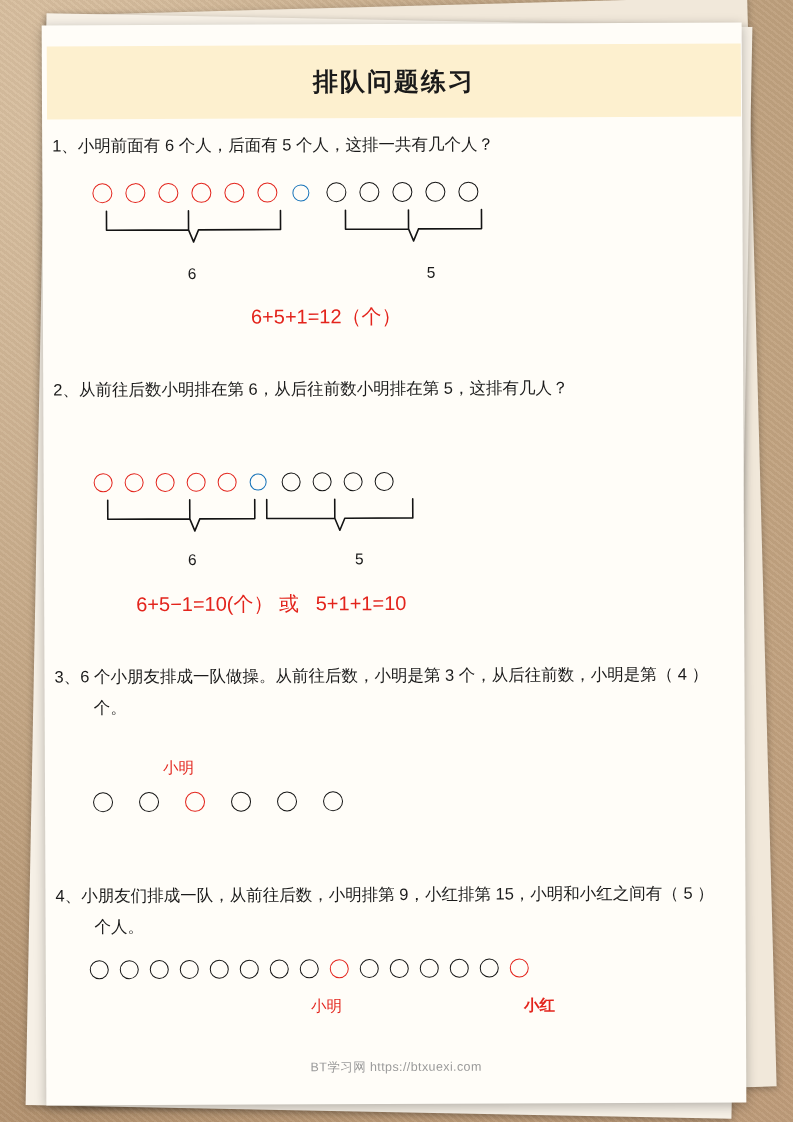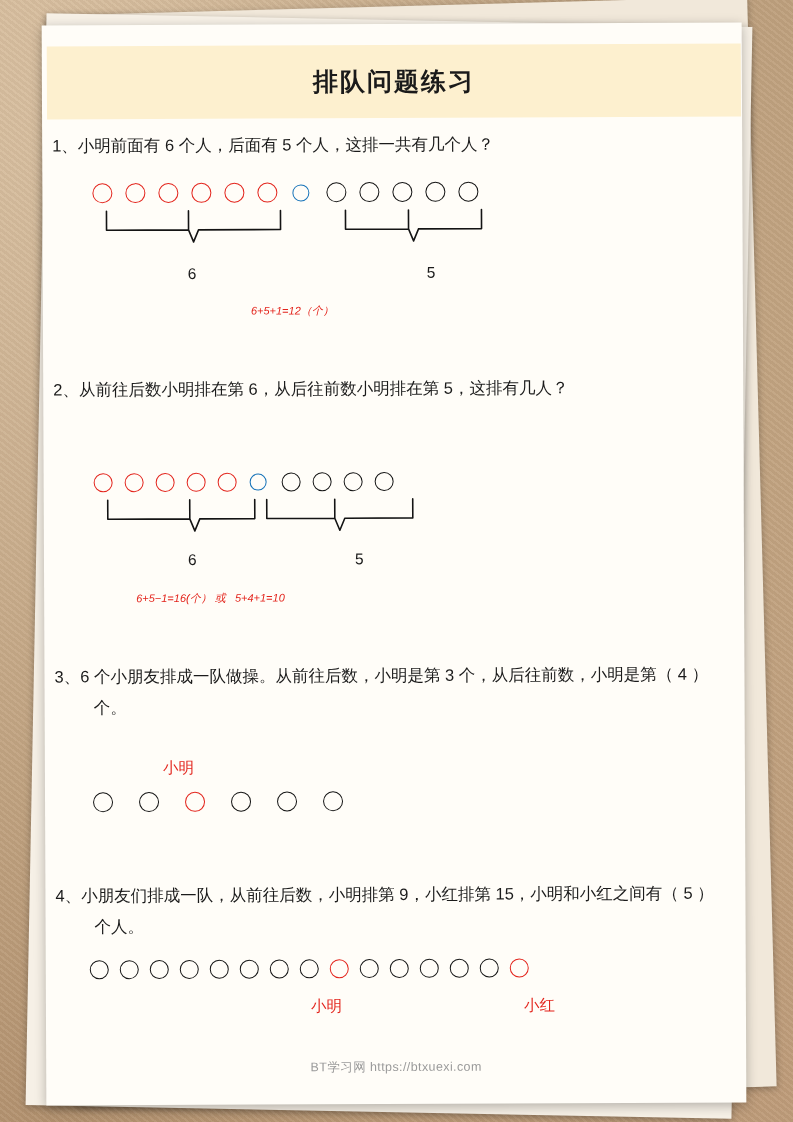--- a/index.html
+++ b/index.html
@@ -100,23 +100,22 @@
     border-radius: 50%;
     background: transparent;
   }
   .c-black { border: 1.7px solid #141414; }
   .c-red   { border: 1.7px solid #e3241c; }
   .c-blue  { border: 1.7px solid #1572b8; }
 
   .answer {
     position: absolute;
     color: #e3241c;
-    font-size: 11px;
+    font-size: 20px;
     white-space: pre;
-    font-style: italic;
   }
   .brace-label {
     position: absolute;
     color: #1b1b1b;
     font-size: 15.5px;
   }
   .label-red {
     position: absolute;
     color: #e3241c;
     font-size: 15.5px;
@@ -195,21 +194,21 @@
     </div>
 
     <div style="position:absolute;left:20px;top:472px;">
       <svg width="400" height="40" viewBox="0 0 400 40">
         <path d="M44 3 L44 22 M44 22 L126 22 M126 22 L126 3 M126 22 L131 34 M131 34 L136 22 M136 22 L191 22 M191 22 L191 3" fill="none" stroke="#141414" stroke-width="1.6" stroke-linecap="round" stroke-linejoin="round"></path>
         <path d="M203 3 L203 22 M203 22 L271 22 M271 22 L271 3 M271 22 L276 34 M276 34 L281 22 M281 22 L349 22 M349 22 L349 3" fill="none" stroke="#141414" stroke-width="1.6" stroke-linecap="round" stroke-linejoin="round"></path>
       </svg>
     </div>
     <div class="brace-label" style="left:144px; top:526px;">6</div>
     <div class="brace-label" style="left:311px; top:526px;">5</div>
-    <div class="answer" style="left:92px; top:566px;">6+5−1=16(个） 或   5+4+1=10</div>
+    <div class="answer" style="left:92px; top:566px;">6+5−1=10(个） 或   5+1+1=10</div>
 
     <div class="q" style="top:636px;">
       <div class="q-text">3、6 个小朋友排成一队做操。从前往后数，小明是第 3 个，从后往前数，小明是第（ 4 ）个。</div>
     </div>
 
     <div class="label-red" style="left:118px; top:733px;">小明</div>
 
     <div class="row-circles" style="left:48px; top:767px; gap:26px;">
       <span class="circ c-black" style="width:20px;height:20px;"></span>
       <span class="circ c-black" style="width:20px;height:20px;"></span>
@@ -235,18 +234,18 @@
       <span class="circ c-red" style="width:19px;height:19px;"></span>
       <span class="circ c-black" style="width:19px;height:19px;"></span>
       <span class="circ c-black" style="width:19px;height:19px;"></span>
       <span class="circ c-black" style="width:19px;height:19px;"></span>
       <span class="circ c-black" style="width:19px;height:19px;"></span>
       <span class="circ c-black" style="width:19px;height:19px;"></span>
       <span class="circ c-red" style="width:19px;height:19px;"></span>
     </div>
 
     <div class="label-red" style="left:265px; top:972px;">小明</div>
-    <div class="label-red" style="left:478px; top:972px;">小红</div>
+    <div class="label-red" style="left:478px; top:972px;font-weight:bold;">小红</div>
 
     <div class="footer">BT学习网 https://btxuexi.com</div>
 
   </div>
 </div>
 
 </body></html>

